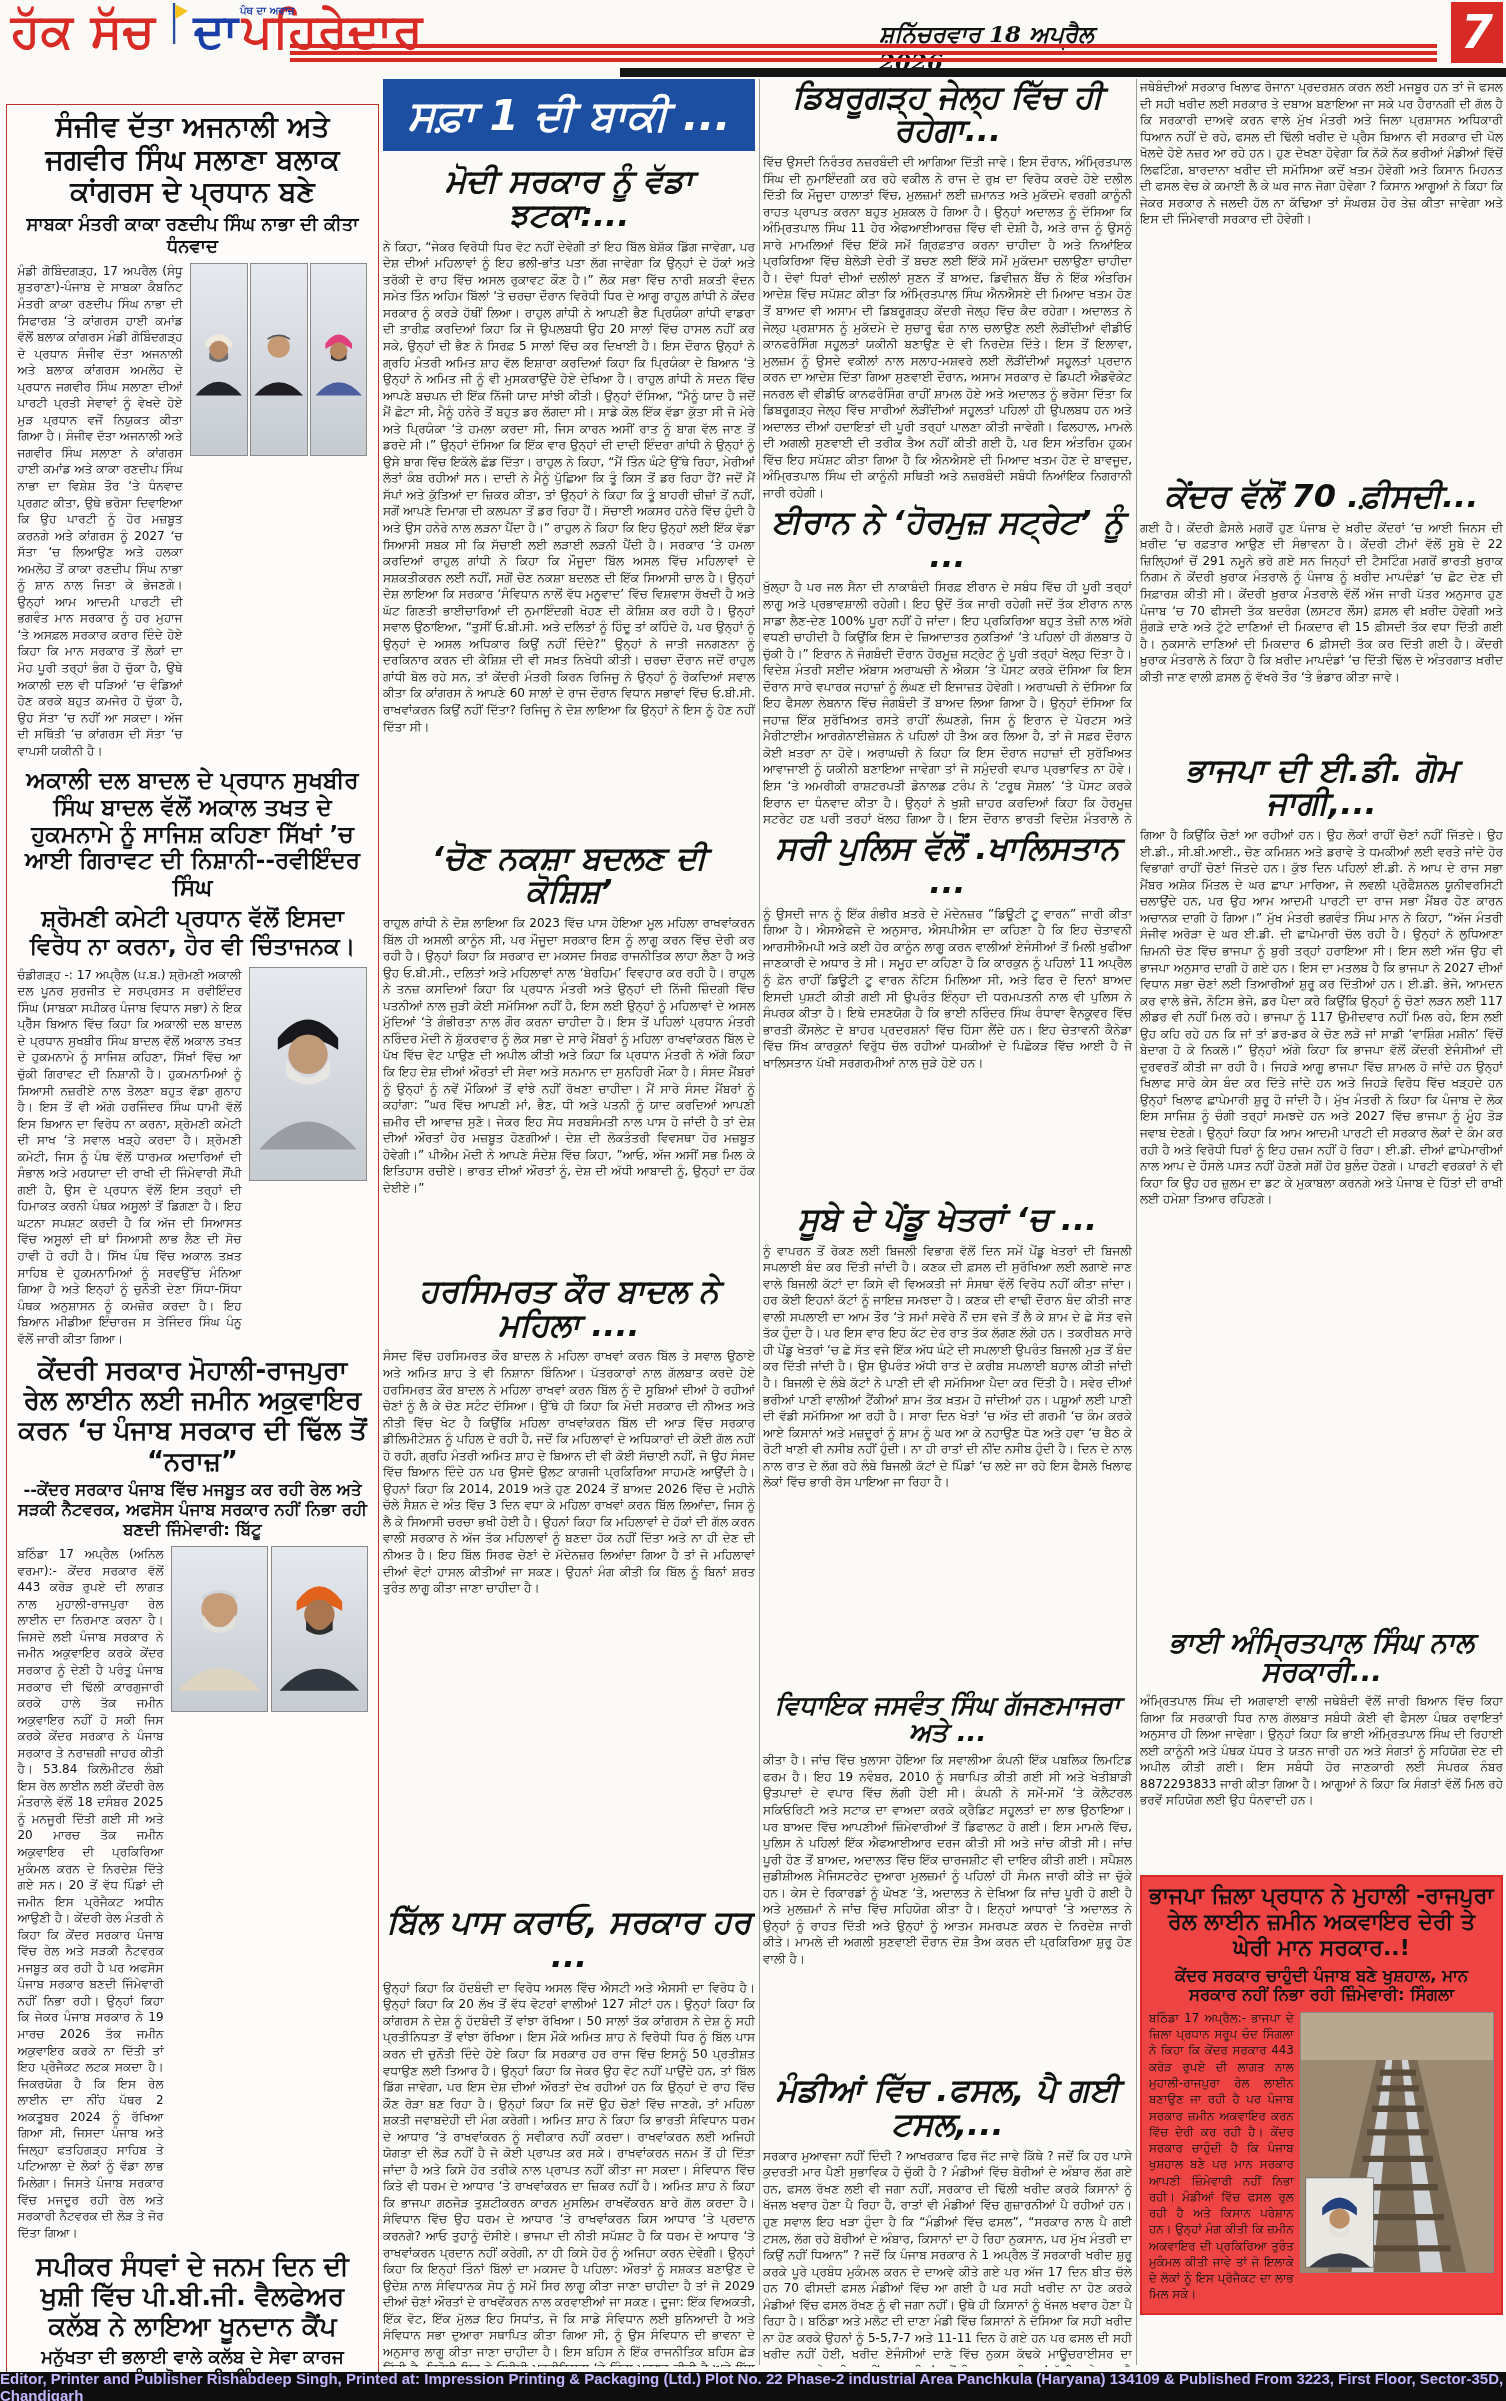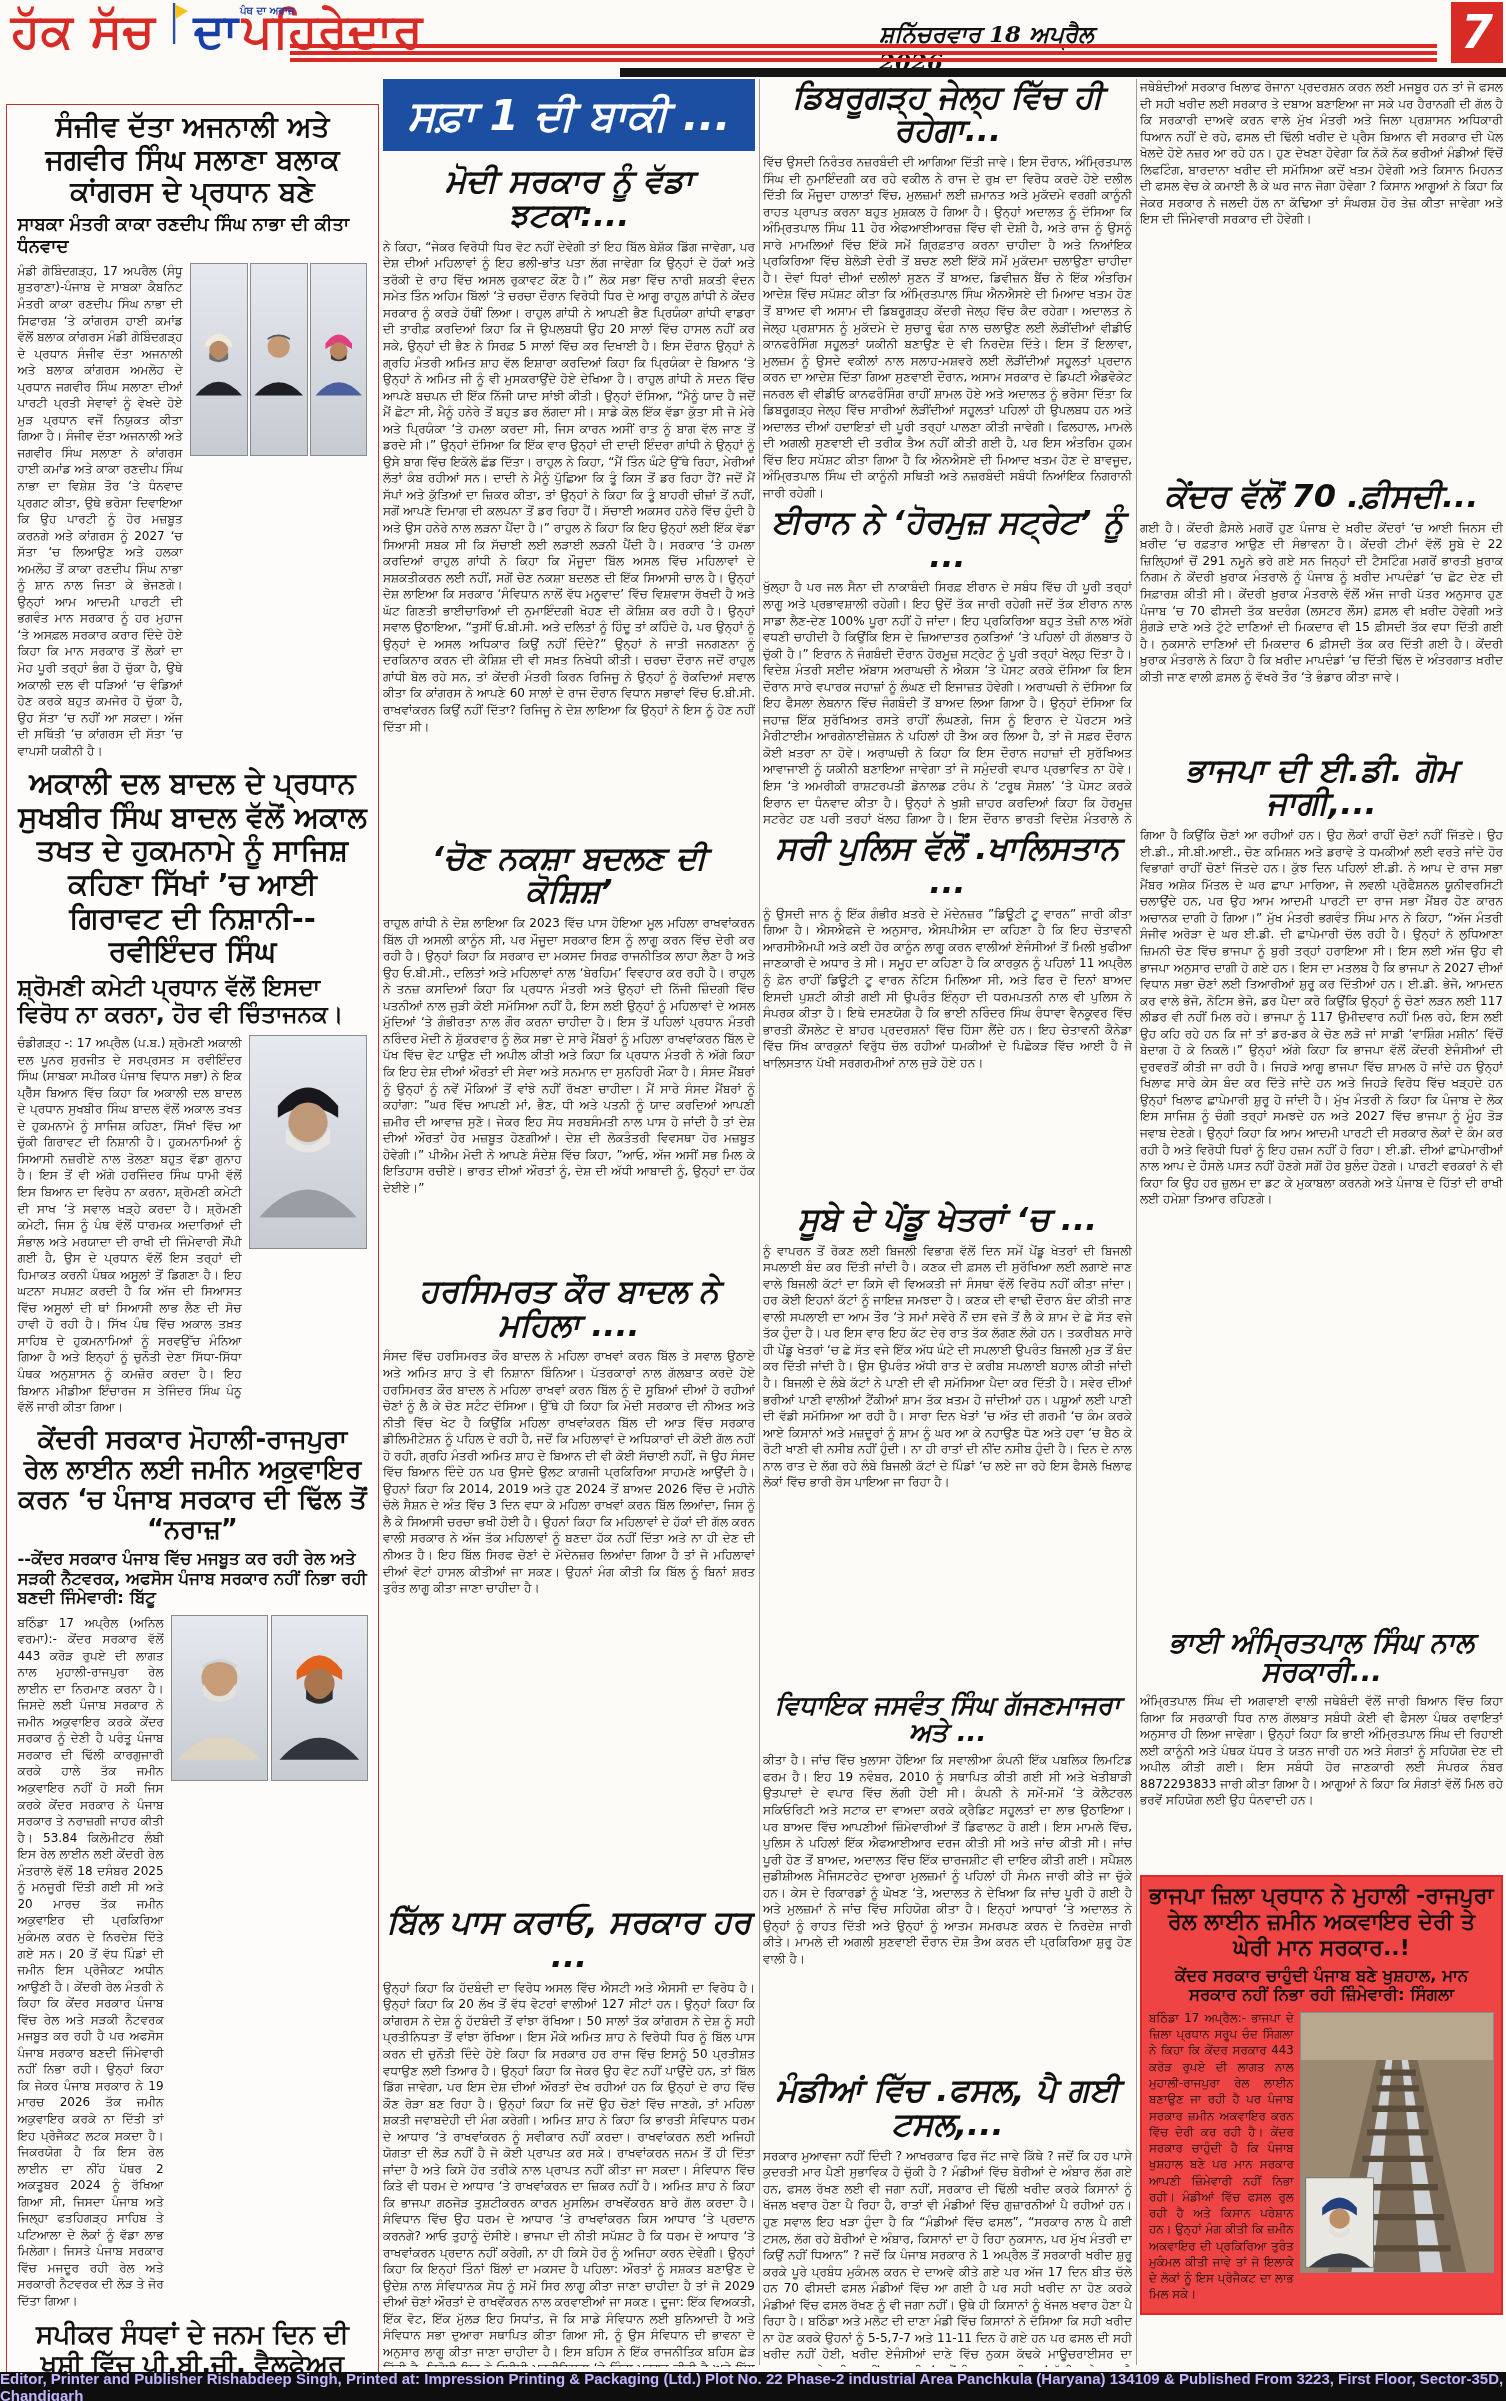--- a/index.html
+++ b/index.html
@@ -21,22 +21,22 @@
   
   .leftbox{position:absolute;left:6.3px;top:72px;width:350px;height:2269px;border:1.6px solid var(--c-border,#b5342c);
         background:#fdfcfa;padding:6.3px 10.2px;overflow:hidden;margin-top:32px;}
   .col{position:absolute;top:79px;overflow:hidden;}
   .col2{left:383px;width:372px;height:2288px;}
   .col3{left:763px;width:369px;height:2288px;}
   .col4{left:1140px;width:363px;height:2288px;}
   .vrule{position:absolute;top:79px;height:2286px;width:0.8px;background:#9a9a9a;}
   
   .head-main{font-weight:800;text-align:center;line-height:1.16;}
-  .h37{font-size:28px;} .h33{font-size:29px;} .h34{font-size:26px;}
-  .subhead{font-weight:800;font-size:18px;line-height:1.2;margin:4.7px 0 6.3px;}
+  .h37{font-size:28px;} .h33{font-size:23px;} .h34{font-size:26px;}
+  .subhead{font-weight:800;text-align:center;font-size:18px;line-height:1.2;margin:4.7px 0 6.3px;}
   .body-txt{font-size:12px;line-height:1.38;text-align:justify;overflow:hidden;}
   .cont-head{font-style:italic;font-weight:800;font-size:32px;text-align:center;line-height:1.05;padding:7.9px 0 6.3px;}
   .banner{height:72px;background:var(--c-blue,#1c4fa1);color:#fff;display:flex;align-items:center;justify-content:center;
         font-size:42px;font-weight:800;font-style:italic;margin-bottom:6.3px;}
   .box-art{border:2.4px solid var(--c-red,#c9292b);padding:6.3px 7px;margin-top:4.7px;background:#ef4444;overflow:hidden;}
   .box-head{font-size:22px;font-weight:800;text-align:center;line-height:1.18;}
   .box-sub{font-size:16.5px;font-weight:800;text-align:center;line-height:1.2;margin:4.7px 0;}
   
   .ph{position:relative;overflow:hidden;border:0.8px solid #8a8a8a;background:linear-gradient(180deg,#e6e9ee,#c6cbd2);}
   .ph svg{position:absolute;inset:0;width:100%;height:100%;}

